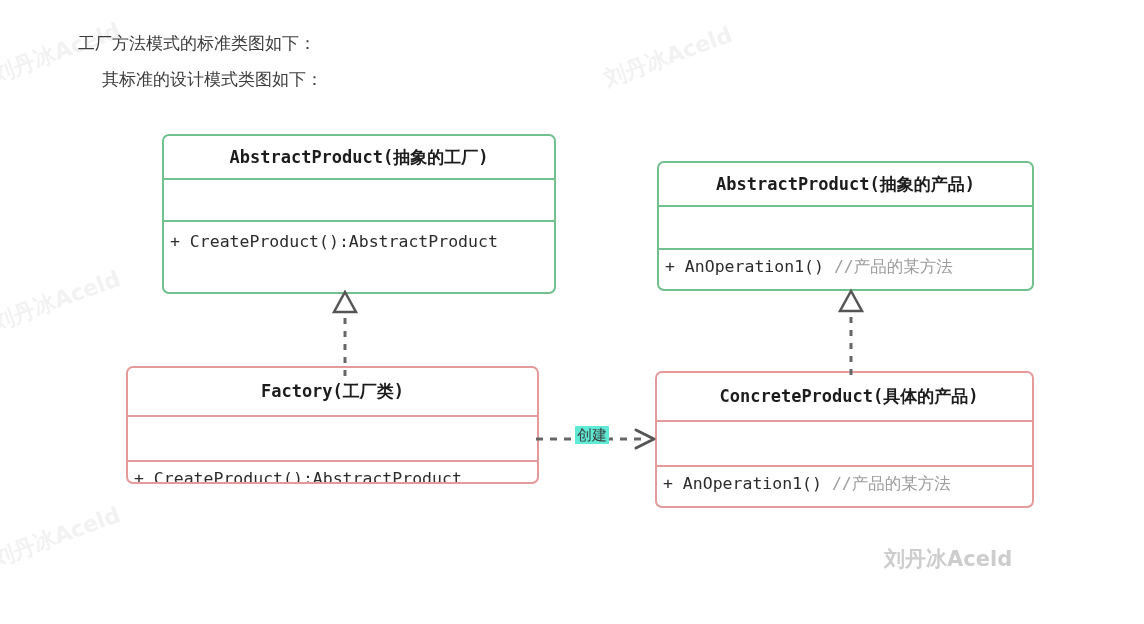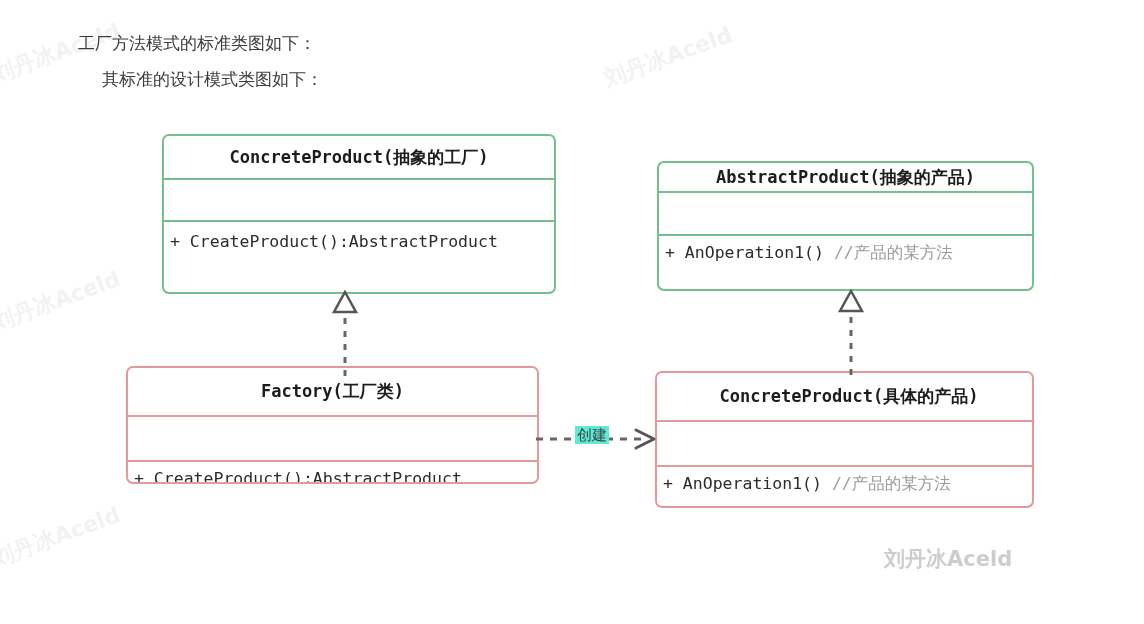--- a/index.html
+++ b/index.html
@@ -112,21 +112,21 @@
   .comment { color: #9d9d9d; }
   .mline { display: block; }
 
   
   #box-abstract-factory { left: 162px;  top: 134px; width: 394px; height: 160px; }
   #box-abstract-factory .uml-title   { height: 42px; }
   #box-abstract-factory .uml-attrs   { height: 42px; }
   #box-abstract-factory .uml-methods { height: 70px; }
 
   #box-abstract-product { left: 657px;  top: 161px; width: 377px; height: 130px; }
-  #box-abstract-product .uml-title   { height: 28px; }
+  #box-abstract-product .uml-title   { height: 42px; }
   #box-abstract-product .uml-attrs   { height: 43px; }
   #box-abstract-product .uml-methods { height: 41px; padding-top: 4px; }
 
   #box-factory { left: 126px; top: 366px; width: 413px; height: 118px; }
   #box-factory .uml-title   { height: 47px; }
   #box-factory .uml-attrs   { height: 45px; }
   #box-factory .uml-methods { height: 41px; padding-top: 4px; }
 
   #box-concrete-product { left: 655px; top: 371px; width: 379px; height: 137px; }
   #box-concrete-product .uml-title   { height: 47px; padding-left: 9px; }
@@ -163,21 +163,21 @@
   <div class="wm-rot" id="wm-left-top">刘丹冰Aceld</div>
   <div class="wm-rot" id="wm-left-mid">刘丹冰Aceld</div>
   <div class="wm-rot" id="wm-left-bot">刘丹冰Aceld</div>
   <div class="wm-rot" id="wm-center-top">刘丹冰Aceld</div>
   <div id="wm-corner">刘丹冰Aceld</div>
 
   <div class="para" id="para-1">工厂方法模式的标准类图如下：</div>
   <div class="para" id="para-2">其标准的设计模式类图如下：</div>
 
   <div class="uml-box abstract" id="box-abstract-factory">
-    <div class="uml-title">ConcreteProduct(抽象的工厂)</div>
+    <div class="uml-title">AbstractProduct(抽象的工厂)</div>
     <div class="uml-attrs"></div>
     <div class="uml-methods">
       <span class="mline">+ CreateProduct():AbstractProduct</span>
     </div>
   </div>
 
   <div class="uml-box abstract" id="box-abstract-product">
     <div class="uml-title">AbstractProduct(抽象的产品)</div>
     <div class="uml-attrs"></div>
     <div class="uml-methods">

